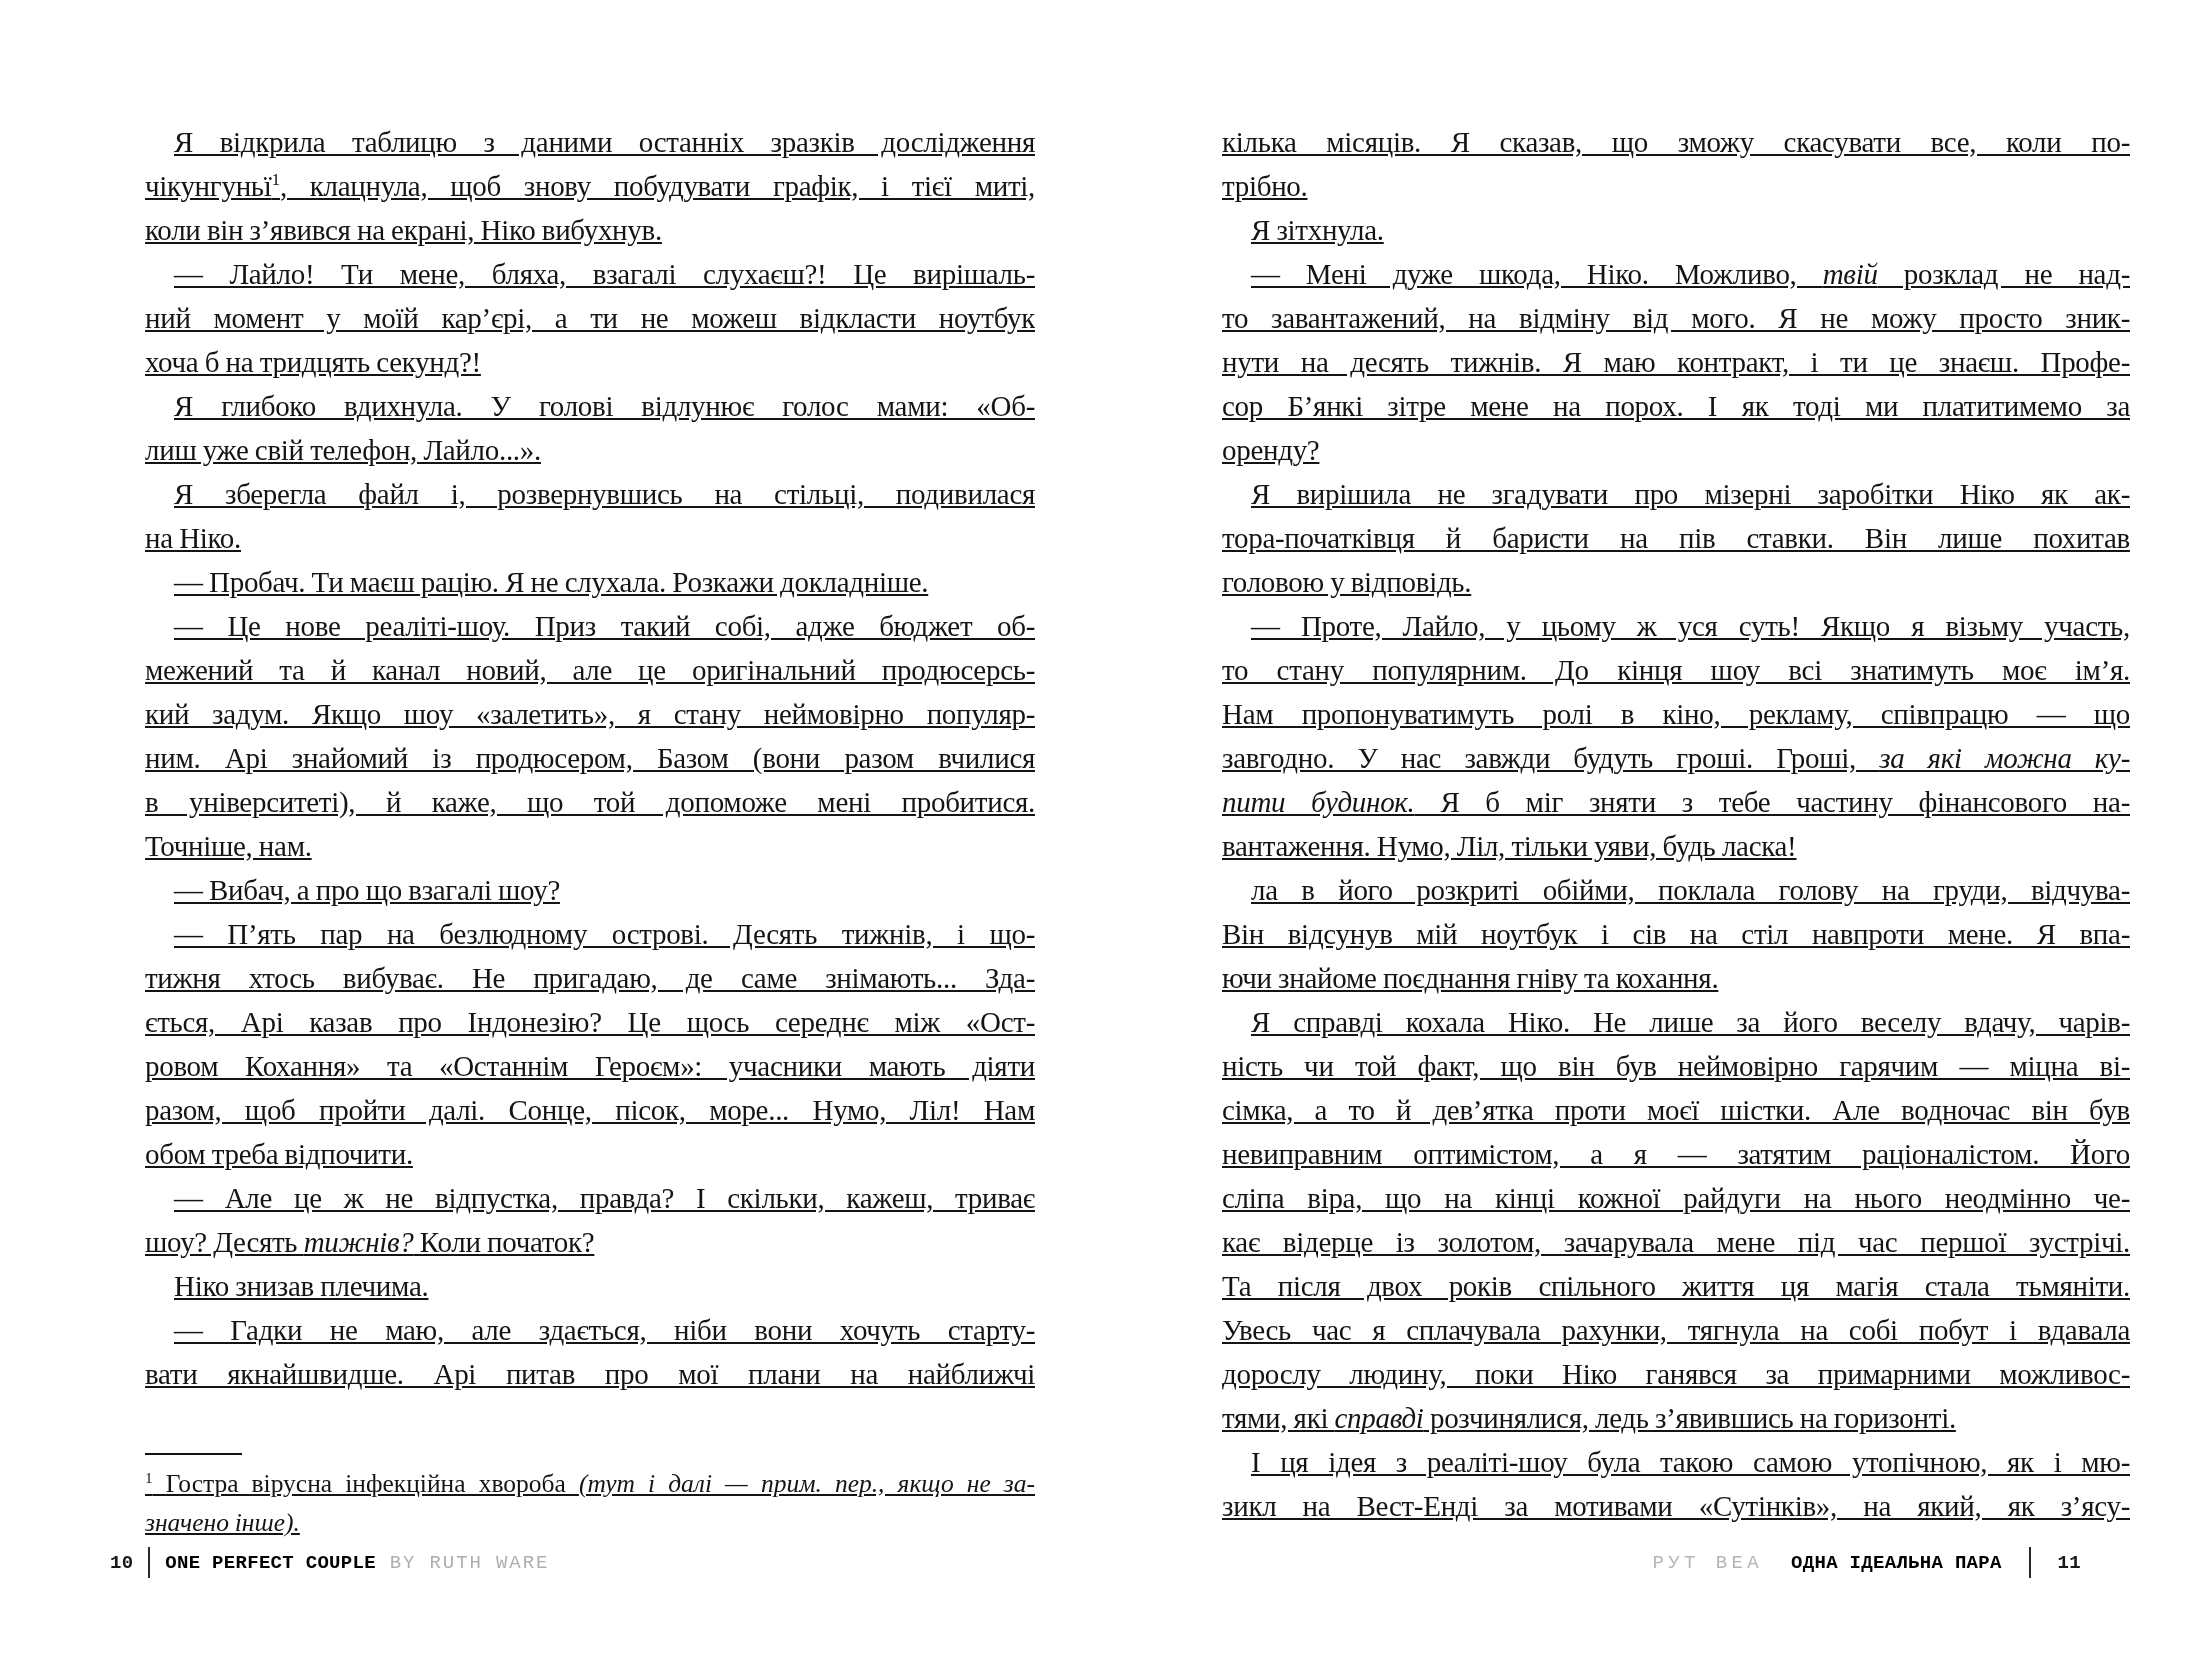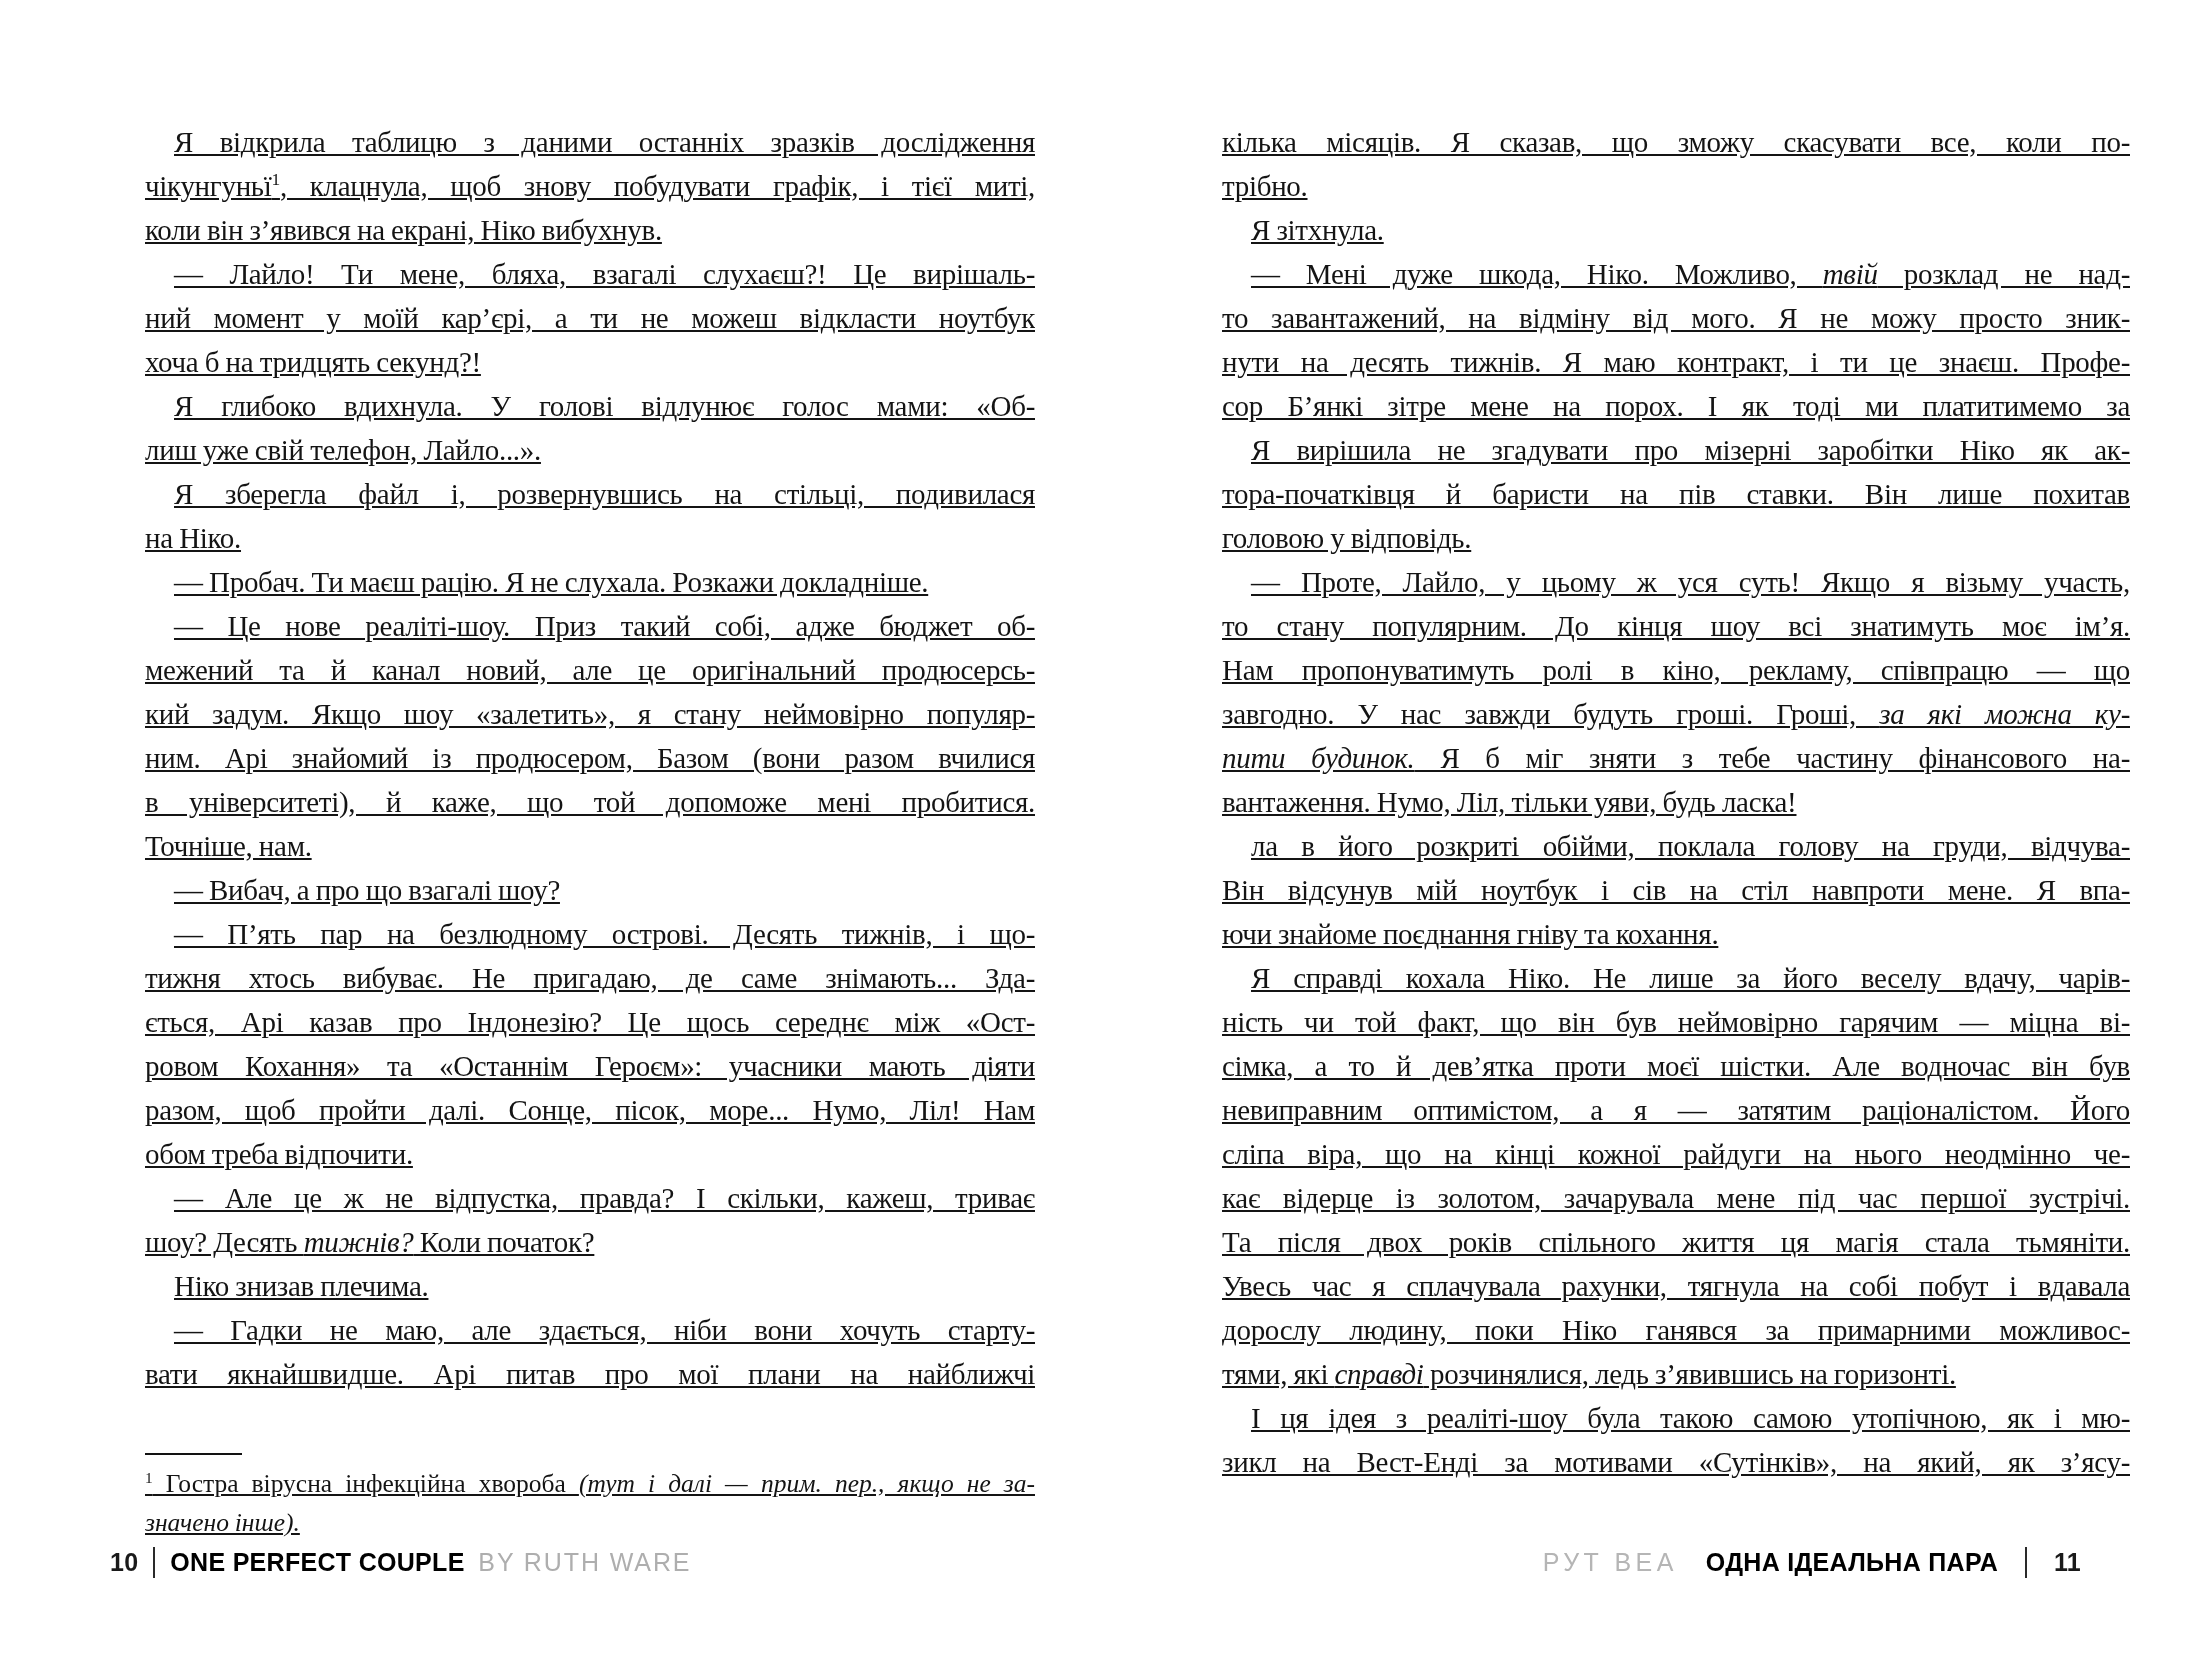--- a/index.html
+++ b/index.html
@@ -40,22 +40,22 @@
     line-height:39px;
     letter-spacing:0;
   }
 
   .footer{
     position:absolute;
     top:1545px;
     height:35px;
     display:flex;
     align-items:center;
-    font-family:Liberation Sans, sans-serif;
-    font-size:25px;
+    font-family:Liberation Mono, monospace;
+    font-size:19px;
     white-space:nowrap;
   }
   .footer-left{left:110px;}
   .footer-right{right:124px;gap:12px;}
   .pagenum{font-weight:700;color:#1a1a1a;letter-spacing:0.3px;}
   .vbar{width:1.9px;height:31px;background:#2a2a2a;margin:0 15px;}
   .book-title{font-weight:700;color:#000000;letter-spacing:0.3px;}
   .byline{font-weight:400;color:#aeaeae;letter-spacing:1.9px;margin-left:13.7px;}
   .author{font-weight:400;color:#b5b5b5;letter-spacing:4.4px;margin-right:16px;}
 </style>
@@ -134,20 +134,21 @@
           <div class="line lastline">трібно.</div>
         </div>
         <div class="para indent">
           <div class="line lastline">Я зітхнула.</div>
         </div>
         <div class="para indent">
           <div class="line">— Мені дуже шкода, Ніко. Можливо, <span class="it">твій</span> розклад не над-</div>
           <div class="line">то завантажений, на відміну від мого. Я не можу просто зник-</div>
           <div class="line">нути на десять тижнів. Я маю контракт, і ти це знаєш. Профе-</div>
           <div class="line">сор Б’янкі зітре мене на порох. І як тоді ми платитимемо за</div>
+          <div class="line lastline">оренду?</div>
         </div>
         <div class="para indent">
           <div class="line">Я вирішила не згадувати про мізерні заробітки Ніко як ак-</div>
           <div class="line">тора-початківця й баристи на пів ставки. Він лише похитав</div>
           <div class="line lastline">головою у відповідь.</div>
         </div>
         <div class="para indent">
           <div class="line">— Проте, Лайло, у цьому ж уся суть! Якщо я візьму участь,</div>
           <div class="line">то стану популярним. До кінця шоу всі знатимуть моє ім’я.</div>
           <div class="line">Нам пропонуватимуть ролі в кіно, рекламу, співпрацю — що</div>

